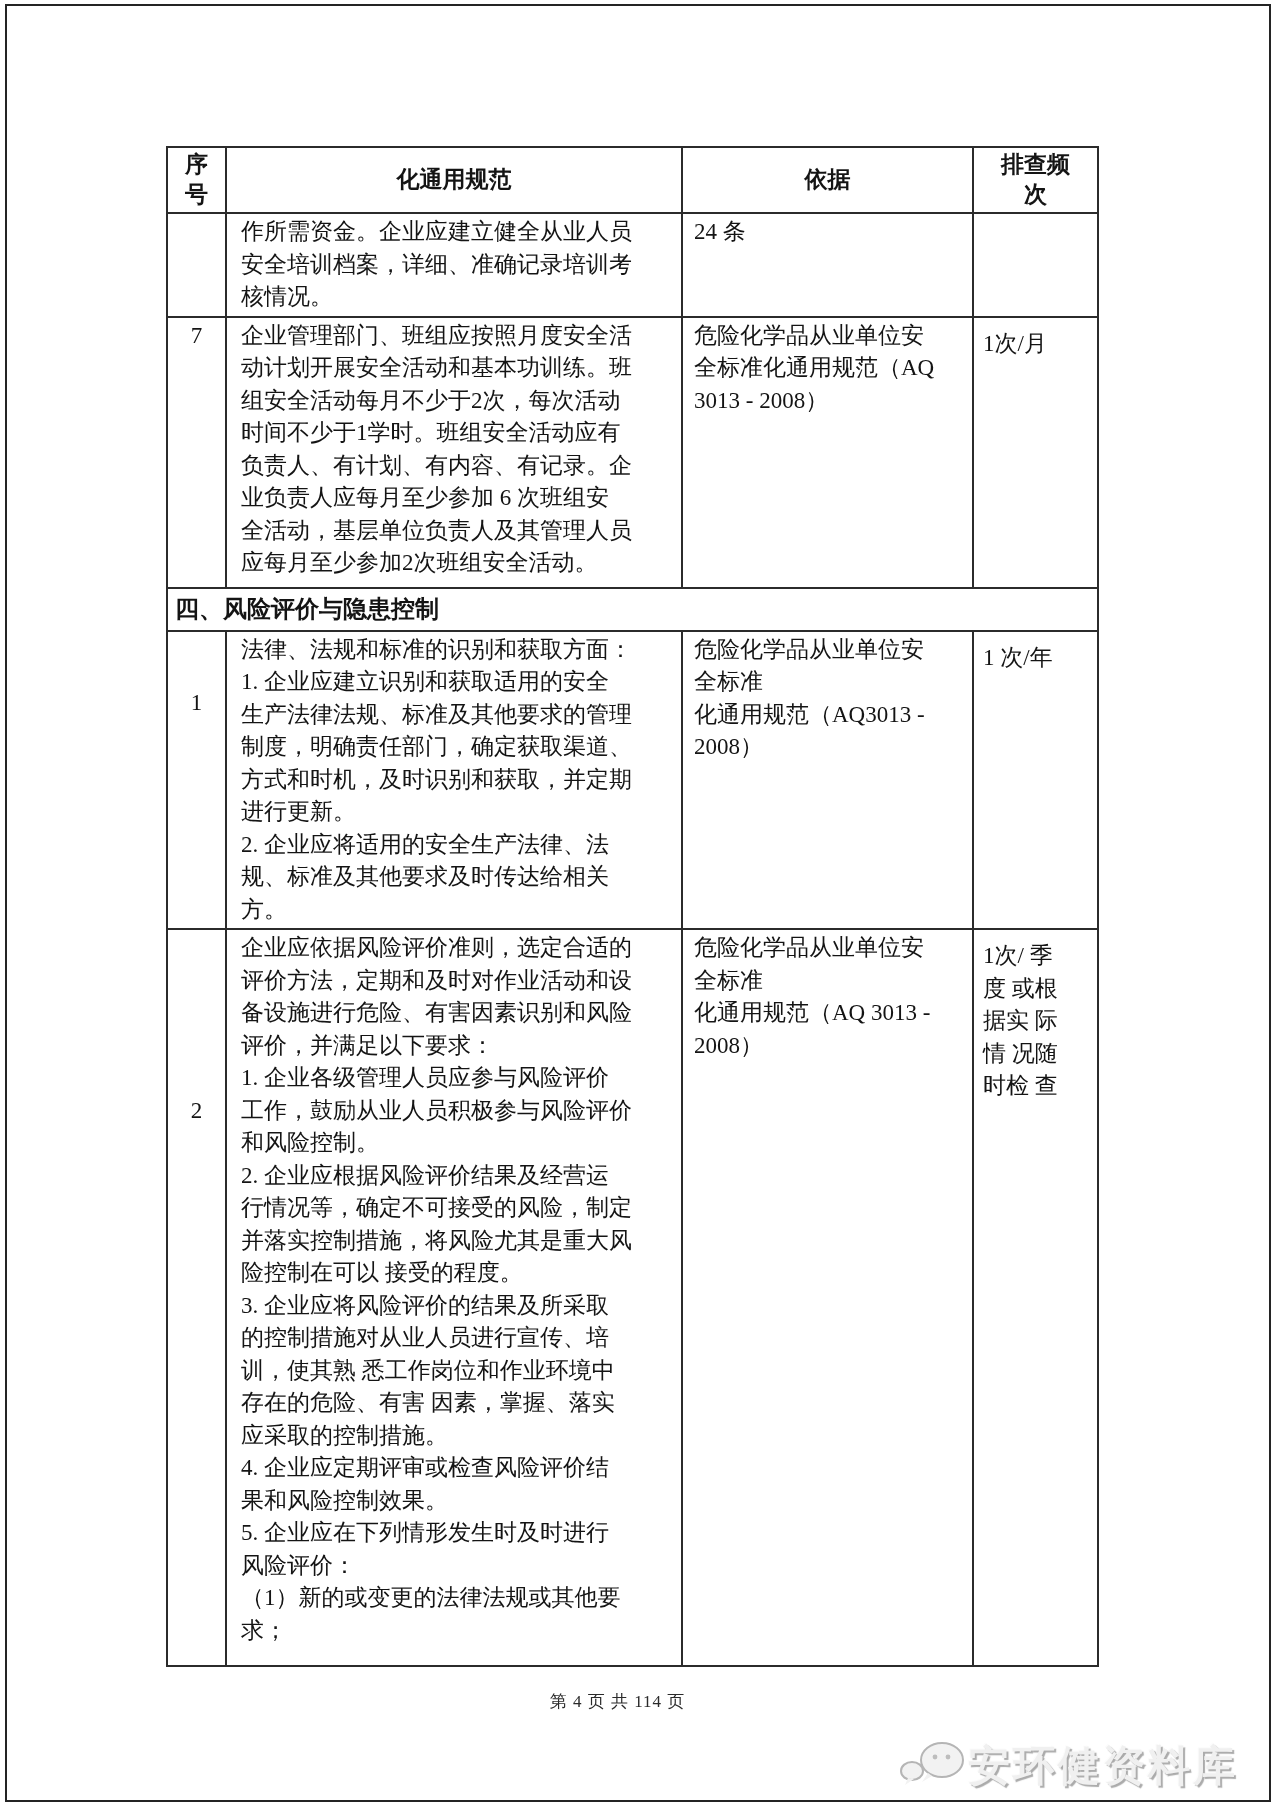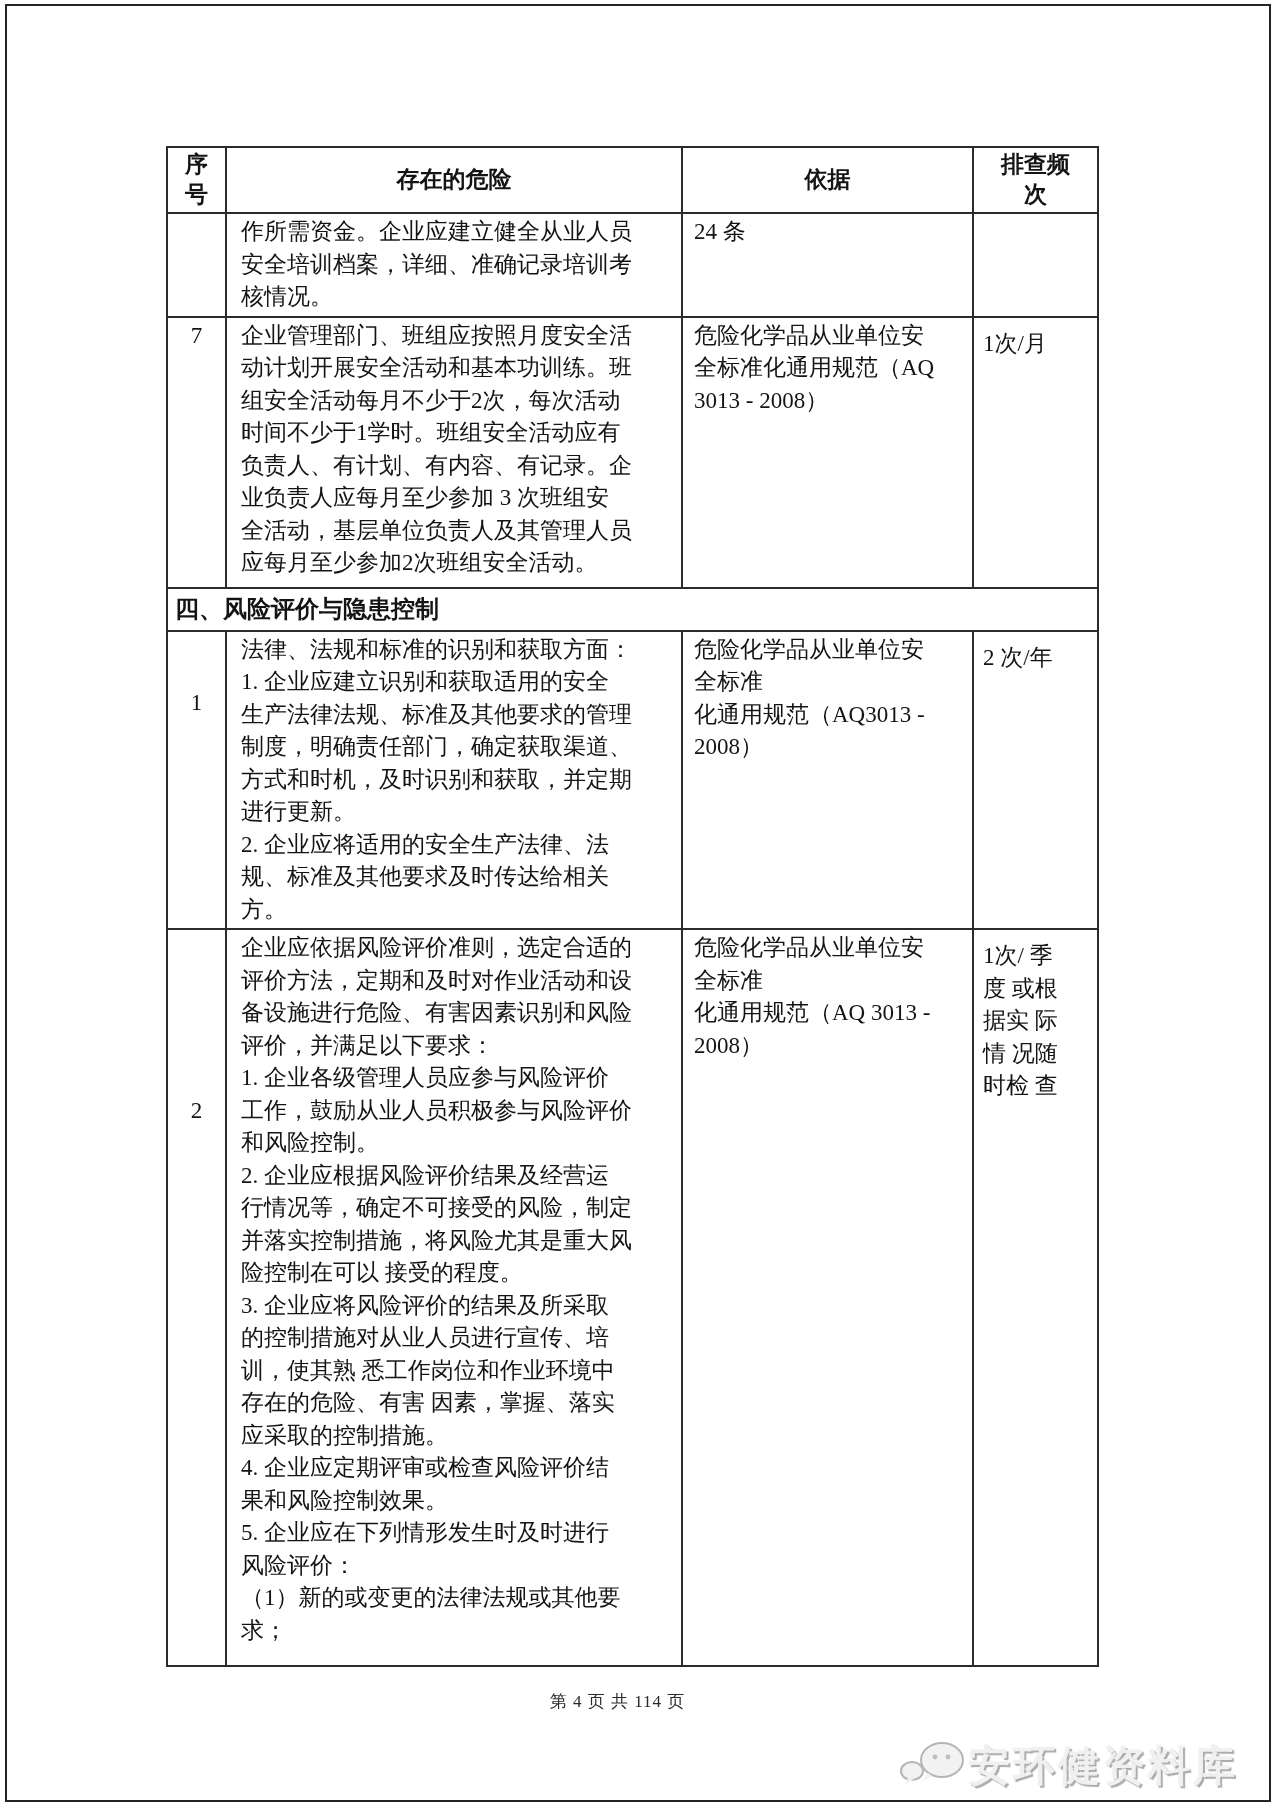--- a/index.html
+++ b/index.html
@@ -86,41 +86,41 @@
   <colgroup>
     <col class="c-num">
       <col class="c-cont">
       <col class="c-basis">
       <col class="c-freq">
   </colgroup>
   <tbody>
       <tr class="h-head">
     <th>序
 号</th>
-    <th>存在的危险</th>
+    <th>化通用规范</th>
     <th>依据</th>
     <th>排查频
 次</th>
   </tr>
   <tr class="h-cont">
     <td class="num"></td>
     <td class="content">作所需资金。企业应建立健全从业人员
 安全培训档案，详细、准确记录培训考
 核情况。</td>
     <td class="basis">24 条</td>
     <td class="freq"></td>
   </tr>
   <tr class="h-r7">
     <td class="num">7</td>
     <td class="content">企业管理部门、班组应按照月度安全活
 动计划开展安全活动和基本功训练。班
 组安全活动每月不少于2次，每次活动
 时间不少于1学时。班组安全活动应有
 负责人、有计划、有内容、有记录。企
-业负责人应每月至少参加 3 次班组安
+业负责人应每月至少参加 6 次班组安
 全活动，基层单位负责人及其管理人员
 应每月至少参加2次班组安全活动。</td>
     <td class="basis">危险化学品从业单位安
 全标准化通用规范（AQ
 3013 - 2008）</td>
     <td class="freq">1次/月</td>
   </tr>
   <tr class="h-sec section">
     <td colspan="4">四、风险评价与隐患控制</td>
   </tr>
@@ -132,21 +132,21 @@
 制度，明确责任部门，确定获取渠道、
 方式和时机，及时识别和获取，并定期
 进行更新。
 2. 企业应将适用的安全生产法律、法
 规、标准及其他要求及时传达给相关
 方。</td>
     <td class="basis">危险化学品从业单位安
 全标准
 化通用规范（AQ3013 -
 2008）</td>
-    <td class="freq">2 次/年</td>
+    <td class="freq">1 次/年</td>
   </tr>
   <tr class="h-r2">
     <td class="num pad-r2">2</td>
     <td class="content">企业应依据风险评价准则，选定合适的
 评价方法，定期和及时对作业活动和设
 备设施进行危险、有害因素识别和风险
 评价，并满足以下要求：
 1. 企业各级管理人员应参与风险评价
 工作，鼓励从业人员积极参与风险评价
 和风险控制。

